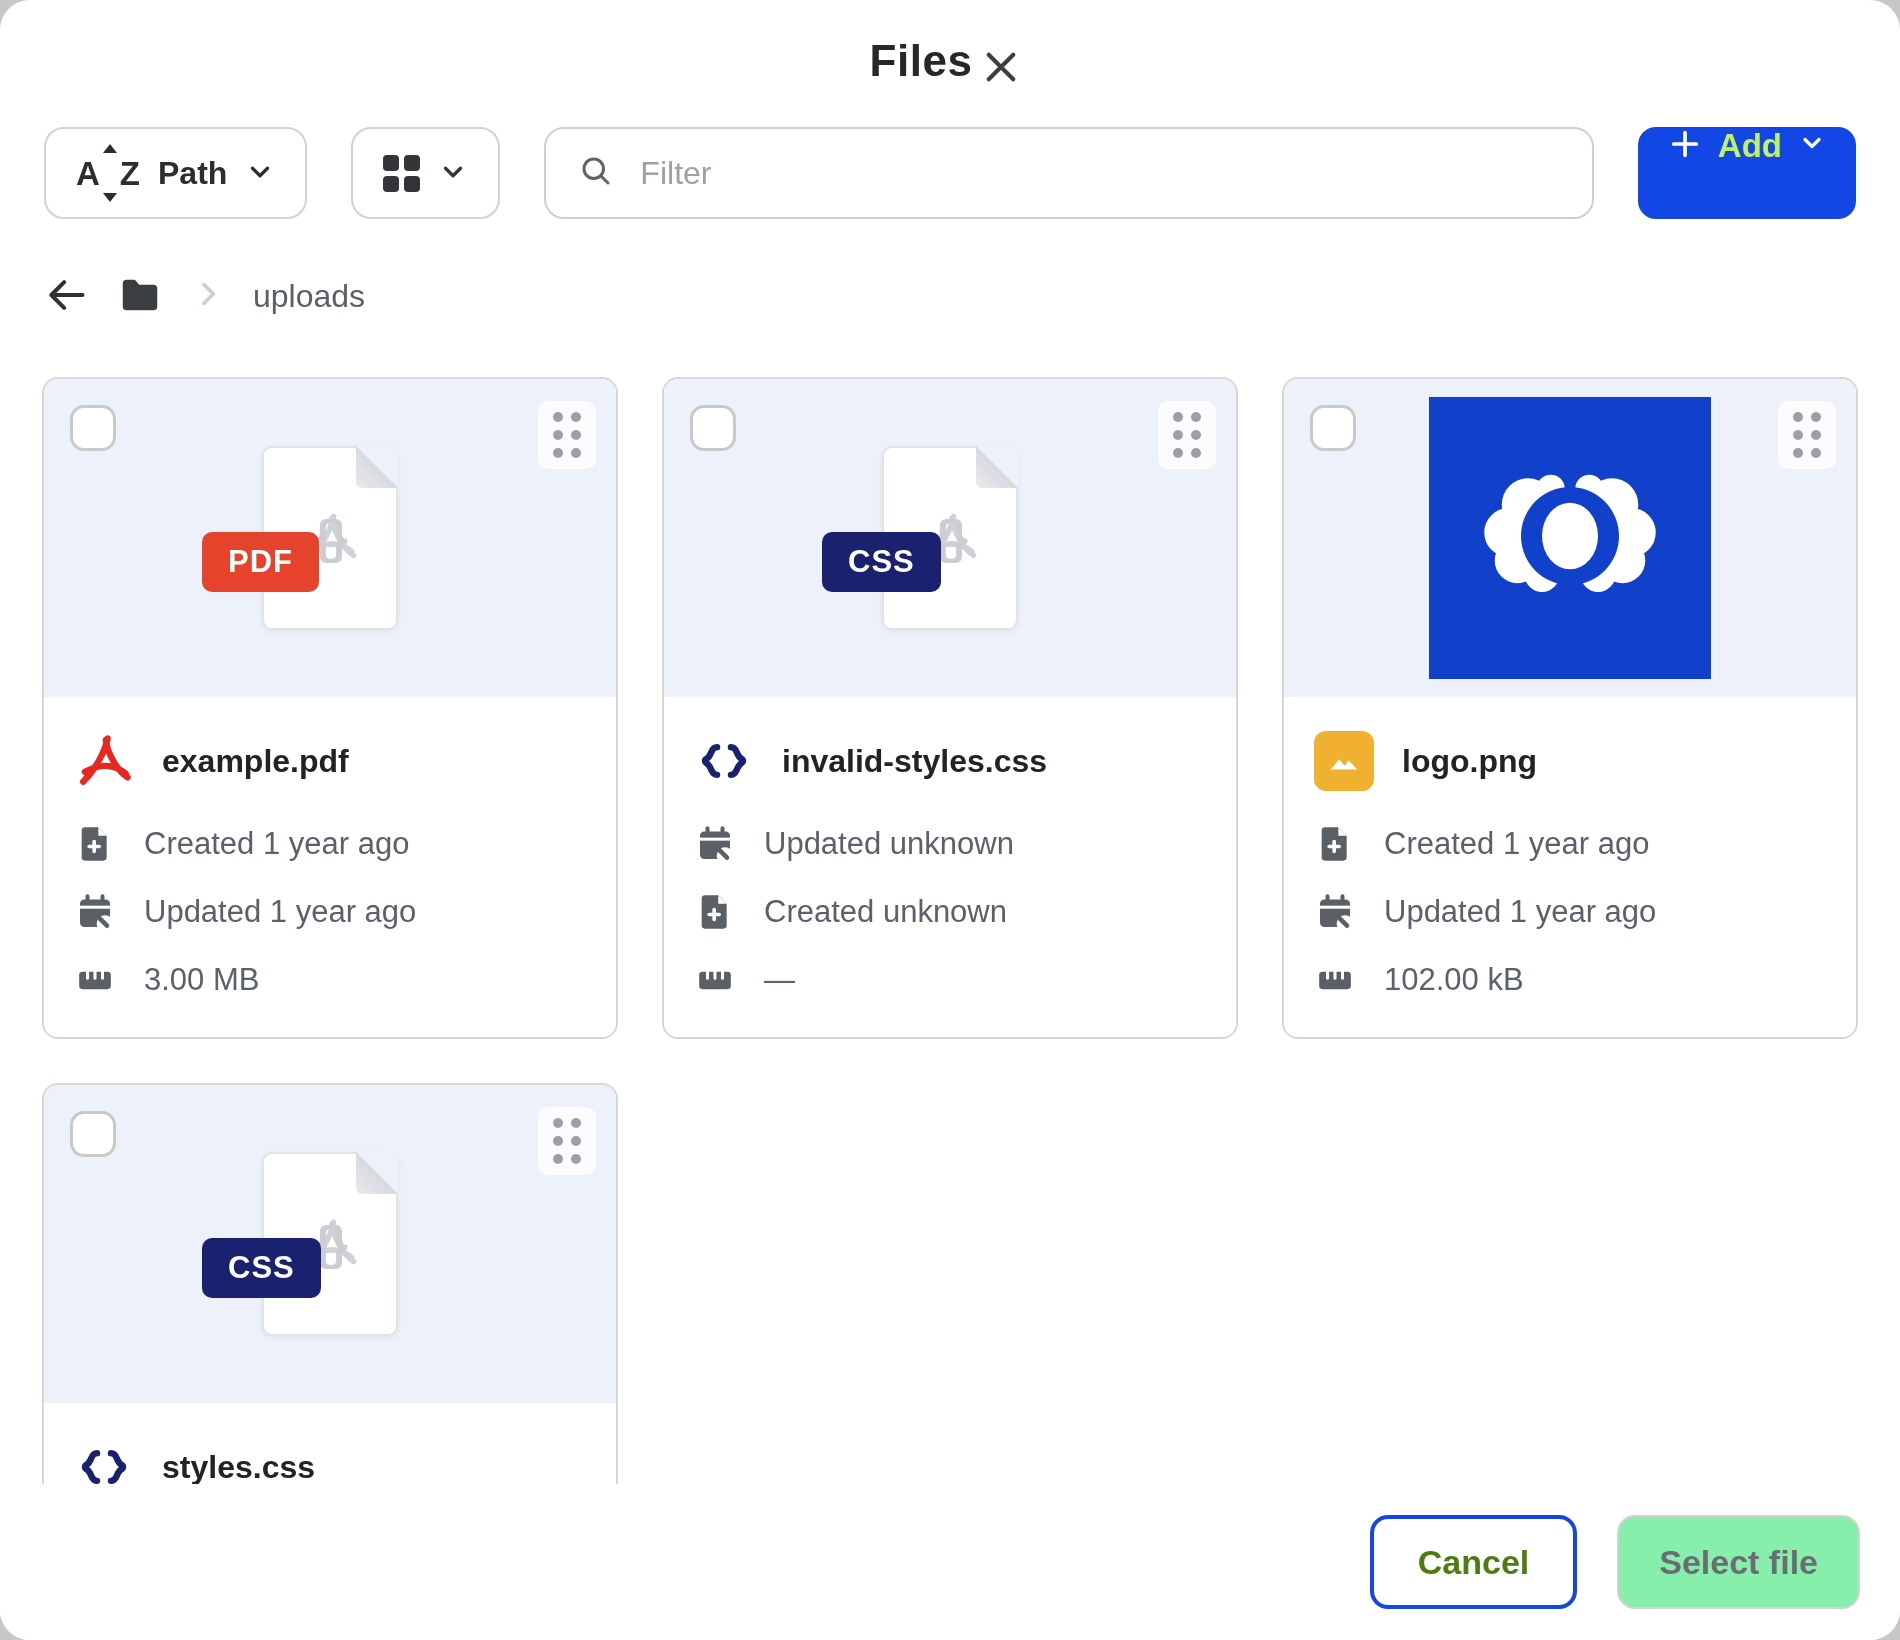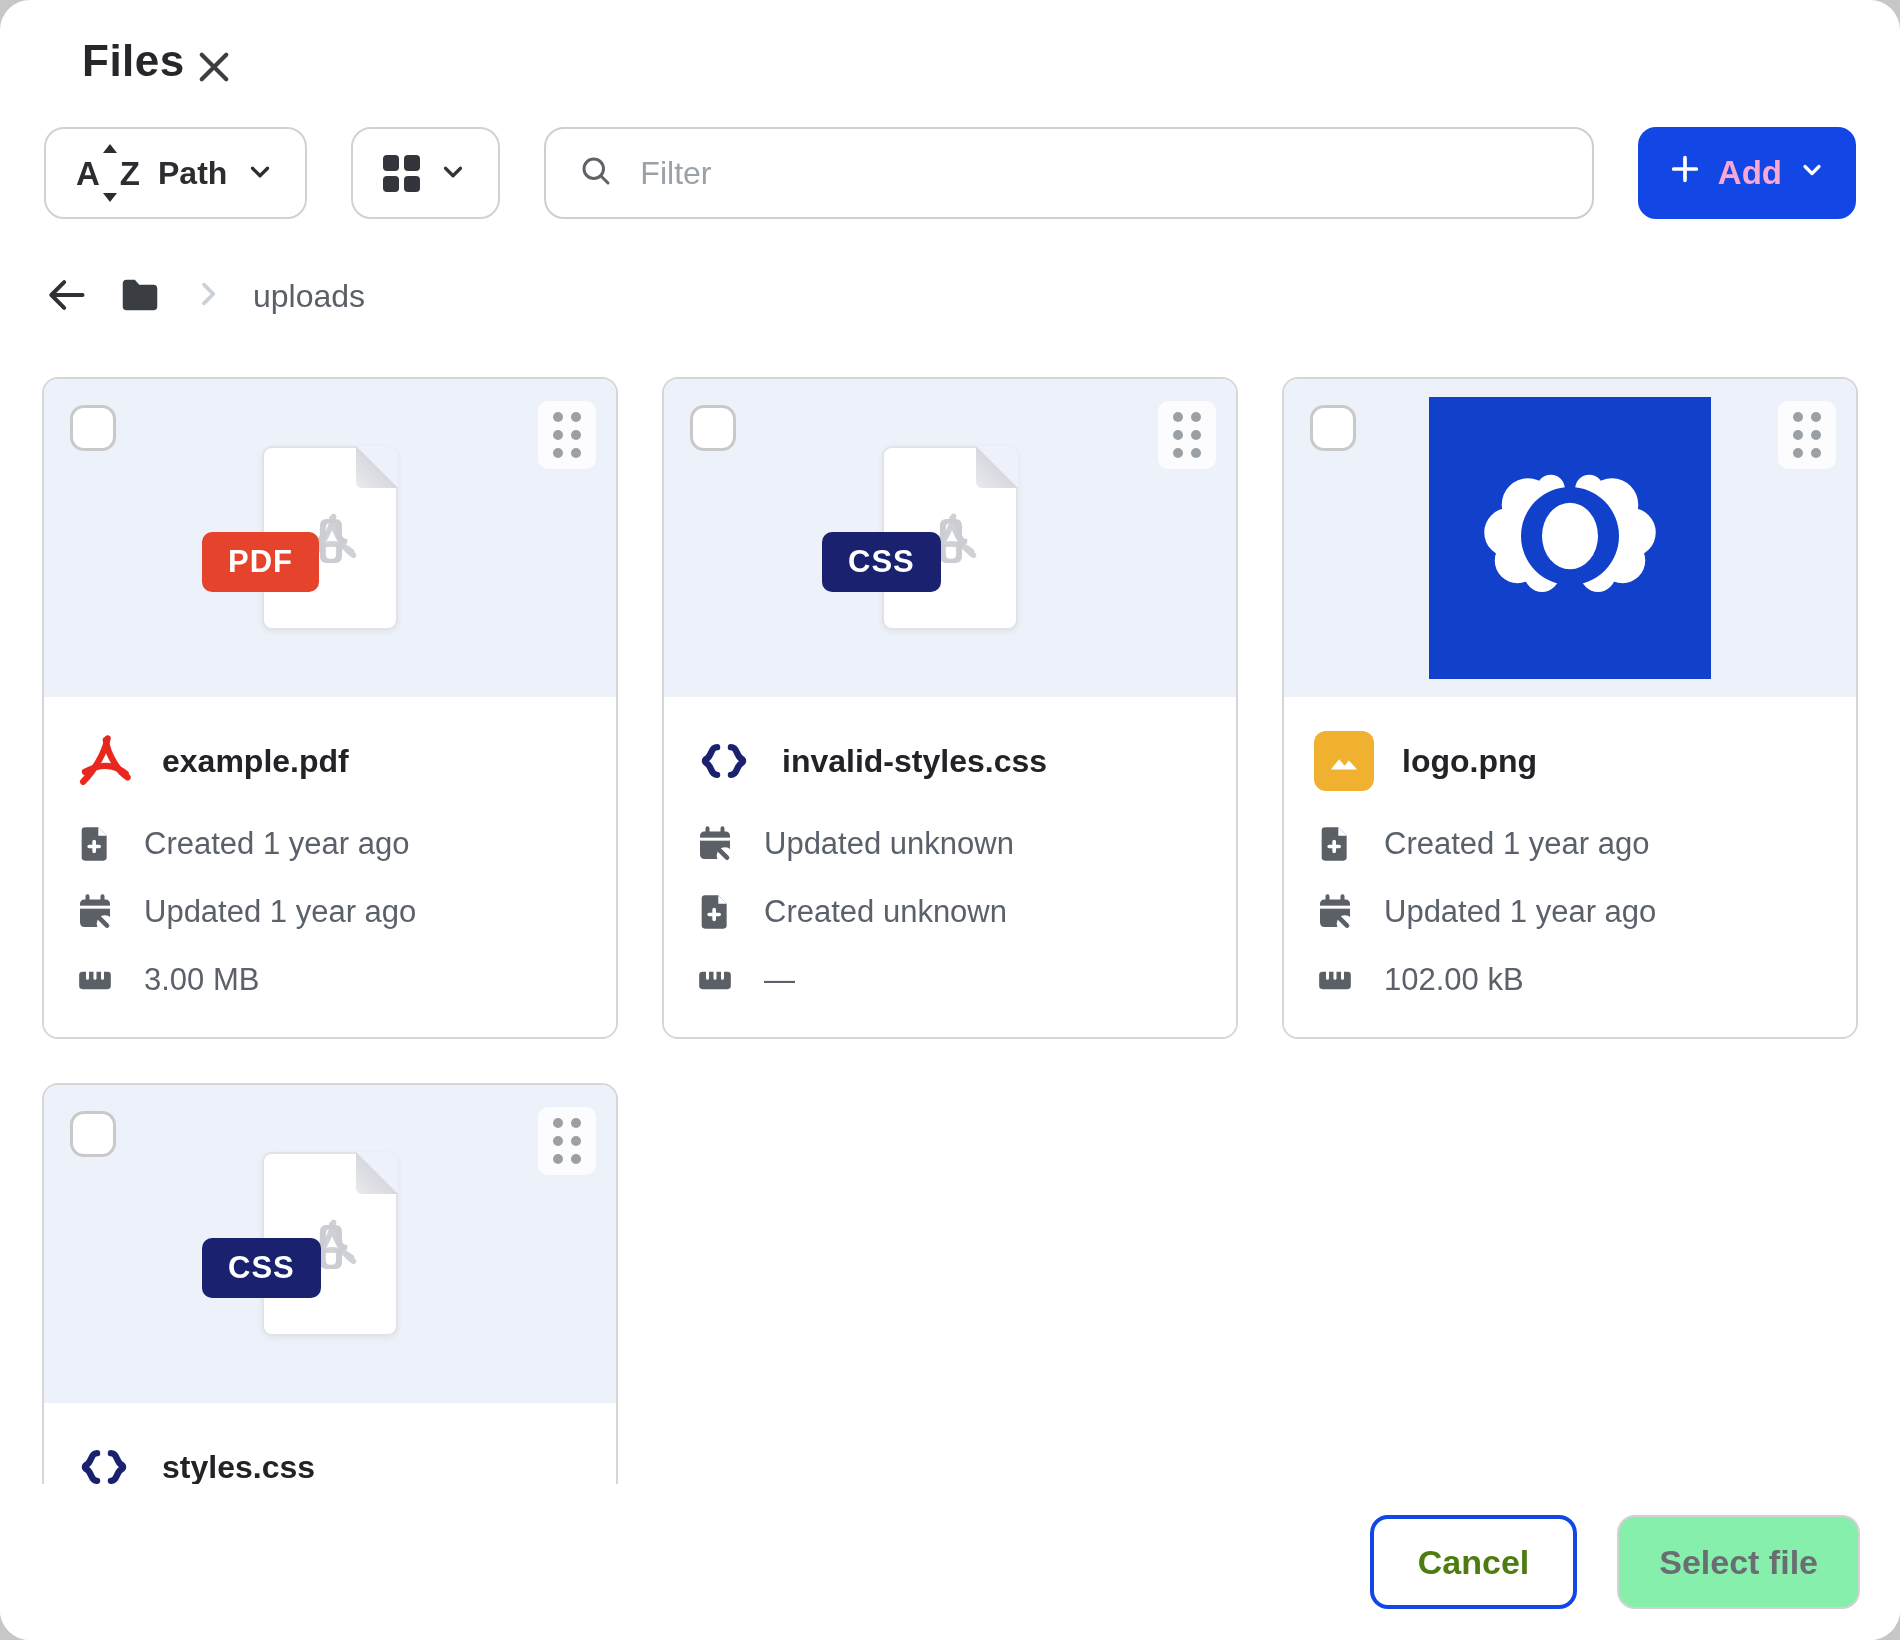--- a/index.html
+++ b/index.html
@@ -1,38 +1,38 @@
 <!DOCTYPE html>
 <html><head>
 <meta charset="utf-8">
 <style>
   html,body{margin:0;padding:0;width:1900px;height:1640px;overflow:hidden;
     font-family:"Liberation Sans","DejaVu Sans",sans-serif;background:#c7c7c7;}
   .modal{position:absolute;inset:0;background:#fff;border-radius:30px;display:flex;flex-direction:column;overflow:hidden;}
 
   
-  .header{display:flex;justify-content:flex-start;align-items:flex-start;padding:36px 44px 0;margin-left:38px;}
+  .header{display:flex;justify-content:center;align-items:flex-start;padding:36px 44px 0;}
   .title{font-size:44px;font-weight:800;color:#26262b;letter-spacing:.5px;}
   .close-btn{background:none;border:none;cursor:pointer;padding:8px;margin-top:2px;}
 
   
   .toolbar{display:flex;align-items:stretch;gap:44px;margin:28px 44px 0;height:92px;}
   .tbtn{display:flex;align-items:center;gap:18px;background:#fff;border:2px solid #d2d2d2;border-radius:20px;padding:0 30px;cursor:pointer;}
   .az{display:flex;align-items:center;font-size:33px;font-weight:700;color:#2b2d31;line-height:1;}
   .az .arrows{display:flex;flex-direction:column;justify-content:space-between;height:58px;margin:0 3px;}
   .tri{width:0;height:0;border-left:7px solid transparent;border-right:7px solid transparent;}
   .tri.up{border-bottom:9px solid #2b2d31;}
   .tri.down{border-top:9px solid #2b2d31;}
   .tbtn .lbl{font-size:32px;font-weight:700;color:#2b2d31;}
   .gridicon{display:grid;grid-template-columns:16px 16px;grid-template-rows:16px 16px;gap:5px;}
   .gridicon i{background:#33353a;border-radius:4px;}
   .filter{flex:1;display:flex;align-items:center;gap:24px;border:2px solid #cfcfcf;border-radius:20px;padding:0 32px;}
   .filter input{flex:1;border:none;outline:none;font-size:32px;color:#3c3f44;background:transparent;font-family:inherit;}
   .filter input::placeholder{color:#9ba1a8;}
-  .add-btn{display:flex;align-items:center;gap:16px;background:#1347e5;color:#f9a8d4;border:none;border-radius:18px;padding:0 30px;font-size:33px;font-weight:700;cursor:pointer;font-family:inherit;}
+  .add-btn{display:flex;gap:16px;background:#1347e5;color:#bef264;border:none;border-radius:18px;padding:0 30px;font-size:33px;font-weight:700;cursor:pointer;font-family:inherit;}
 
   
   .breadcrumb{display:flex;align-items:center;gap:29px;margin:52px 44px 0;height:50px;}
   .crumb-btn{background:none;border:none;cursor:pointer;display:flex;align-items:center;padding:0;}
   .crumb-current{font-size:32px;color:#5a6068;}
 
   
   .content{flex:1;overflow:hidden;padding:56px 42px 0;}
   .grid{display:grid;grid-template-columns:repeat(3,1fr);gap:44px;align-items:start;}
   .card{border:2px solid #d6d6d6;border-radius:16px;overflow:hidden;background:#fff;cursor:pointer;}

